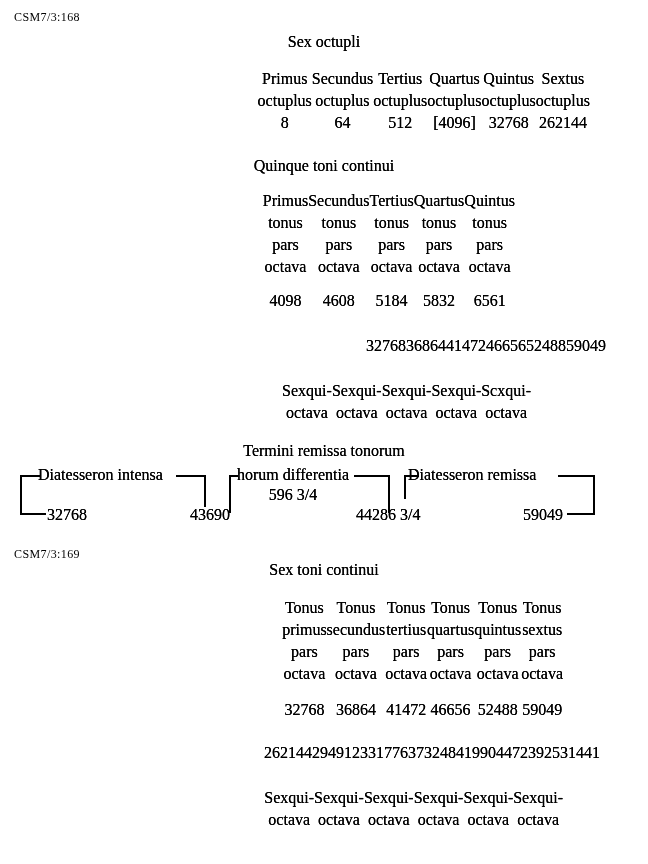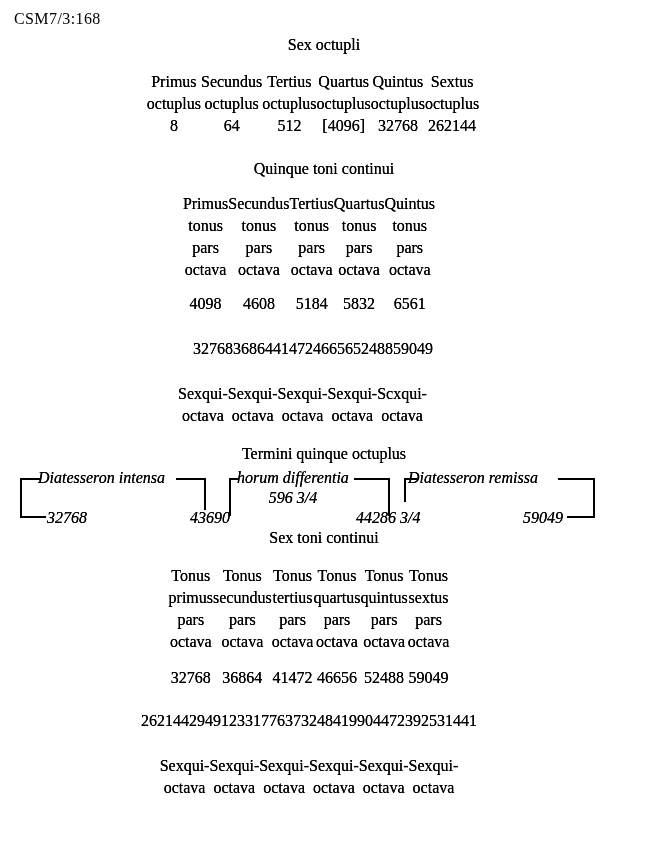--- a/index.html
+++ b/index.html
@@ -3,41 +3,41 @@
 <meta charset="utf-8">
 <style>
   html,body { margin:0; padding:0; background:#e8e8e8; }
   .page {
     position:relative; width:648px; height:864px; margin:0 auto;
     background:#ffffff; color:#000000;
     font-family:"Liberation Serif","DejaVu Serif",serif;
     font-size:16px; overflow:hidden;
     text-shadow:0 0 0.6px currentColor; 
   }
-  .csm { font-size:16px; letter-spacing:0.4px; text-shadow:none; }
+  .csm { font-size:12px; letter-spacing:0.4px; text-shadow:none; }
   .csm1 { padding:10px 0 0 14px; }
   .csm2 { margin:20px 0 0 14px; }
   .ctitle { text-align:center; line-height:16px; }
   .t-octupli  { margin-top:9px; }
   .t-quinque  { margin-top:24px; }
   .t-termini  { margin-top:19px; }
   .t-sextoni  { }
-  .frow { display:flex; justify-content:center; line-height:22px; }
+  .frow { display:flex; justify-content:flex-end; line-height:22px; }
   .col { text-align:center; }
   .row-octupli { margin:18px 58px 0 36px; }
   .row-quinque { margin:16px 133px 0 103px; }
   .row-series1 { margin:23px 42px 0 20px; }
   .row-ratios1 { margin:23px 117px 0 74px; }
   .row-sextoni { margin:19px 85px 0 55px; }
   .row-series2 { margin:21px 48px 0 18px; }
   .row-ratios2 { margin:23px 85px 0 55px; }
   .gap12 { margin-top:12px; }
   .gap14 { margin-top:14px; }
   .bracket { position:relative; height:64px; margin-top:4px; }
-  .abs { position:absolute; white-space:nowrap; line-height:16px;font-style:italic; }
+  .abs { position:absolute; white-space:nowrap; line-height:16px; }
   .bl { position:absolute; background:#000; }
 </style>
 </head>
 <body>
 
 <div class="page">
 
   <div class="csm csm1">CSM7/3:168</div>
 
   <div class="ctitle t-octupli">Sex octupli</div>
@@ -136,21 +136,21 @@
     <div class="col">
       <div>Sexqui-</div>
       <div>octava</div>
     </div>
     <div class="col">
       <div>Scxqui-</div>
       <div>octava</div>
     </div>
   </div>
 
-  <div class="ctitle t-termini">Termini quinque octuplus</div>
+  <div class="ctitle t-termini">Termini remissa tonorum</div>
   <div class="bracket">
 
     <div class="abs" style="left:38px; top:4px;">Diatesseron intensa</div>
     <div class="abs" style="left:237px; top:4px;">horum differentia</div>
     <div class="abs" style="left:408px; top:4px;">Diatesseron remissa</div>
 
     <div class="abs" style="left:229px; top:24px; width:128px; text-align:center;">596 3/4</div>
 
     <div class="abs" style="left:47px;  top:44px;">32768</div>
     <div class="abs" style="left:190px; top:44px;">43690</div>
@@ -166,20 +166,21 @@
     <div class="bl" style="left:229px; top:12px; width:9px;  height:2px;"></div>
     <div class="bl" style="left:354px; top:12px; width:36px; height:2px;"></div>
     <div class="bl" style="left:388px; top:12px; width:2px;  height:38px;"></div>
     <div class="bl" style="left:404px; top:12px; width:2px;  height:24px;"></div>
     <div class="bl" style="left:404px; top:12px; width:15px; height:2px;"></div>
     <div class="bl" style="left:558px; top:12px; width:37px; height:2px;"></div>
     <div class="bl" style="left:593px; top:12px; width:2px;  height:40px;"></div>
     <div class="bl" style="left:567px; top:50px; width:27px; height:2px;"></div>
   </div>
 
+  <div class="csm csm2">CSM7/3:169</div>
 
   <div class="ctitle t-sextoni">Sex toni continui</div>
   <div class="frow row-sextoni">
     <div class="col">
       <div>Tonus</div>
       <div>primus</div>
       <div>pars</div>
       <div>octava</div>
       <div class="gap14">32768</div>
     </div>

